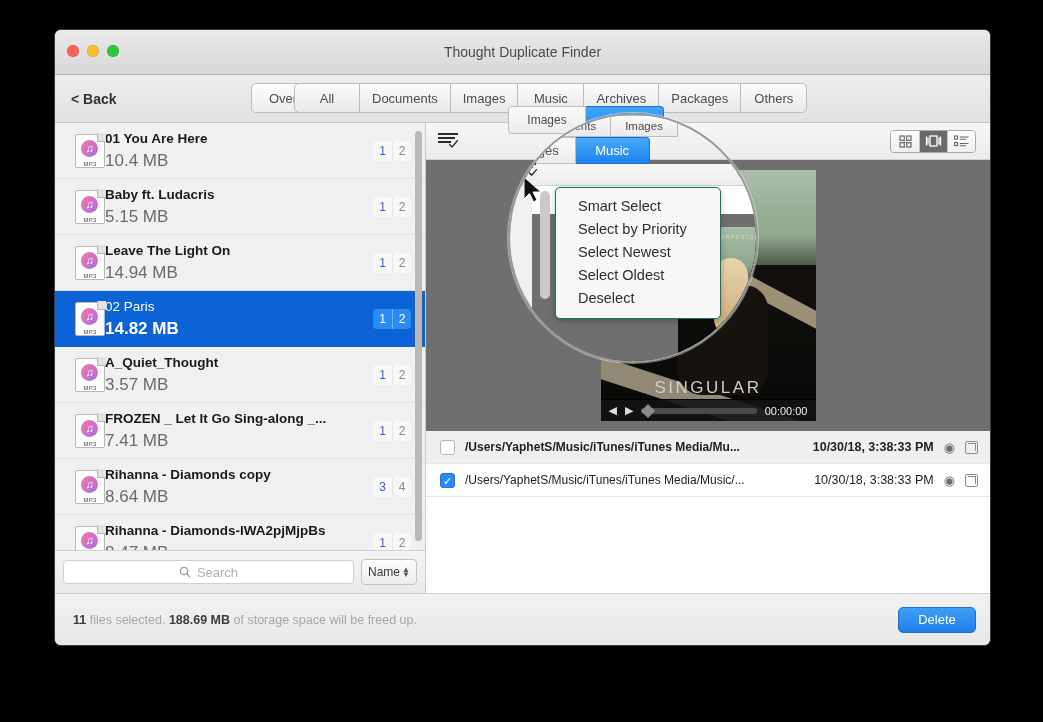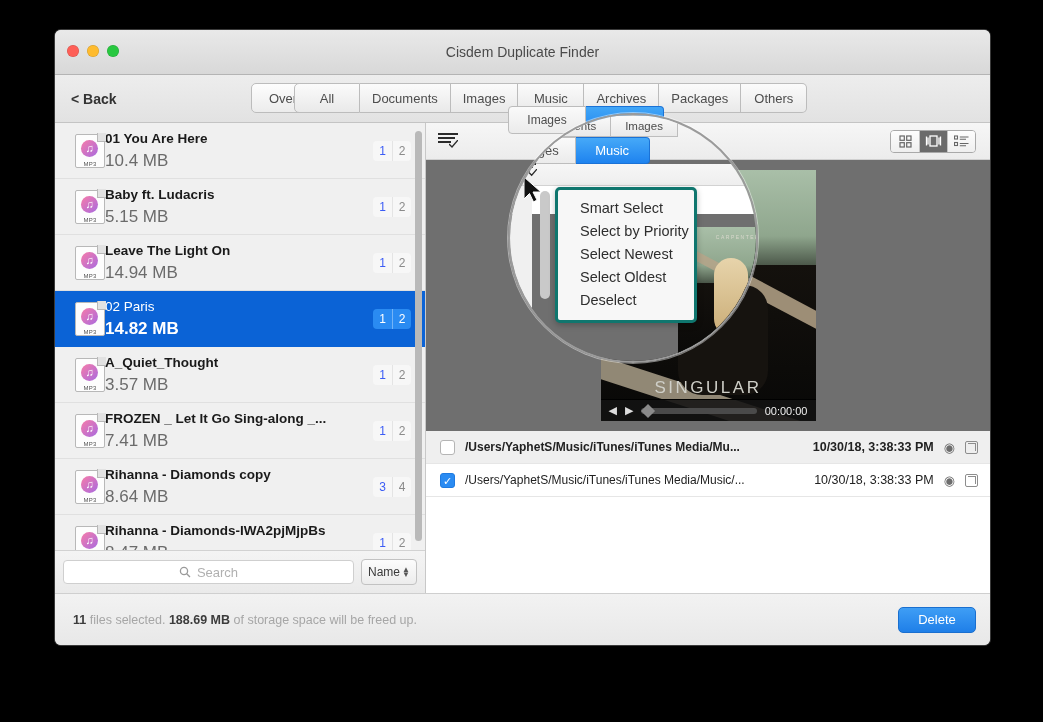--- a/index.html
+++ b/index.html
@@ -375,23 +375,23 @@
   .mag-sidebar { position: absolute; left: 0; width: 22px; top: 71px; bottom: 0; background: #f0f0f0; }
   .mag-sbthumb {
     position: absolute; left: 30px; top: 76px;
     width: 10px; height: 108px; background: #c9c9c9; border-radius: 5px;
   }
   .mag-smarticon { position: absolute; left: 10px; top: 48px; width: 16px; height: 13px; }
   .mag-smarticon i { position: absolute; left: 0; height: 1.6px; background: #2b2b2b; display: block; }
   .mag-cursor { position: absolute; left: 14px; top: 62px; width: 22px; height: 30px; }
   .mag-menu {
     position: absolute; left: 45px; top: 72px;
-    width: 142px;
+    width: 166px;
     background: #f7f7f7;
-    border: 3px solid #0f766e; border-radius: 5px;
+    border: 1px solid #0f766e; border-radius: 5px;
     box-shadow: 0 2px 6px rgba(0,0,0,.25);
     padding: 7px 0 8px 0;
   }
   .mag-menu-item {
     font-size: 14.5px; color: #2e2e2e;
     padding: 2px 0 2px 22px; line-height: 19px;
     white-space: nowrap;
   }
   .mag-album {
     position: absolute; left: 168px; top: 112px;
@@ -411,21 +411,21 @@
 <body>
 
 <div id="app-window">
 
   <div class="titlebar">
     <div class="traffic">
       <div class="tl red"></div>
       <div class="tl yellow"></div>
       <div class="tl green"></div>
     </div>
-    <div class="win-title">Cisdem Duplicate Finder</div>
+    <div class="win-title">Thought Duplicate Finder</div>
   </div>
 
   <div class="toolbar">
     <div class="back-btn">&lt; Back</div>
     <div class="overview-btn">Overview</div>
     <div class="seg-tabs">
       <div class="seg">All</div>
       <div class="seg">Documents</div>
       <div class="seg">Images</div>
       <div class="seg">Music</div>

